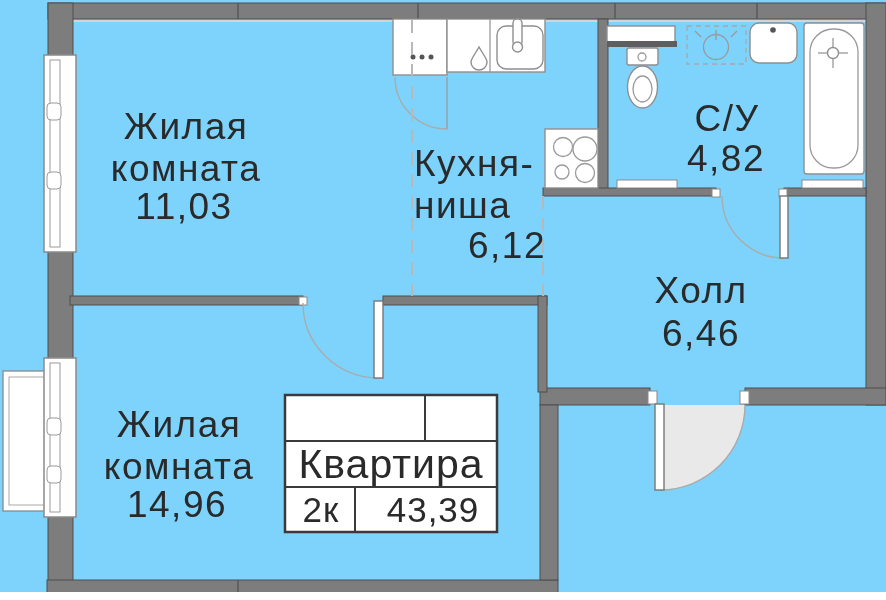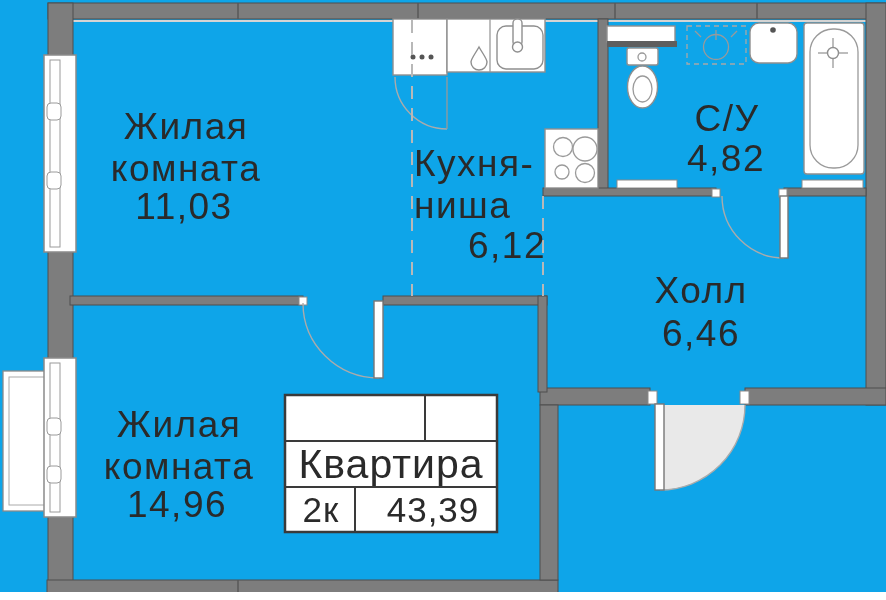--- a/index.html
+++ b/index.html
@@ -1,16 +1,16 @@
 <!DOCTYPE html>
 <html><head>
 <meta charset="utf-8">
 <style>
   html,body{margin:0;padding:0;background:#ffffff;}
-  .page{position:relative;width:886px;height:592px;background:#0ea5e9;overflow:hidden;}
+  .page{position:relative;width:886px;height:592px;background:#7dd3fc;overflow:hidden;}
   svg{display:block;}
   .wall{fill:#7d7d7d;stroke:#4f4f4f;stroke-width:1;}
   .joint{stroke:#585858;stroke-width:1.5;}
   .winframe{fill:#ffffff;stroke:#8a8a8a;stroke-width:1.5;}
   .winline{fill:#ffffff;stroke:#9a9a9a;stroke-width:1;}
   .ledge{fill:#ffffff;stroke:#8a8a8a;stroke-width:1.3;}
   .ledgein{fill:none;stroke:#aaaaaa;stroke-width:1;}
   .fixture{fill:#ffffff;stroke:#8f8f8f;stroke-width:1.4;}
   .fixline{fill:none;stroke:#9a9a9a;stroke-width:1.3;}
   .fixdark{fill:#5e5e5e;stroke:none;}

